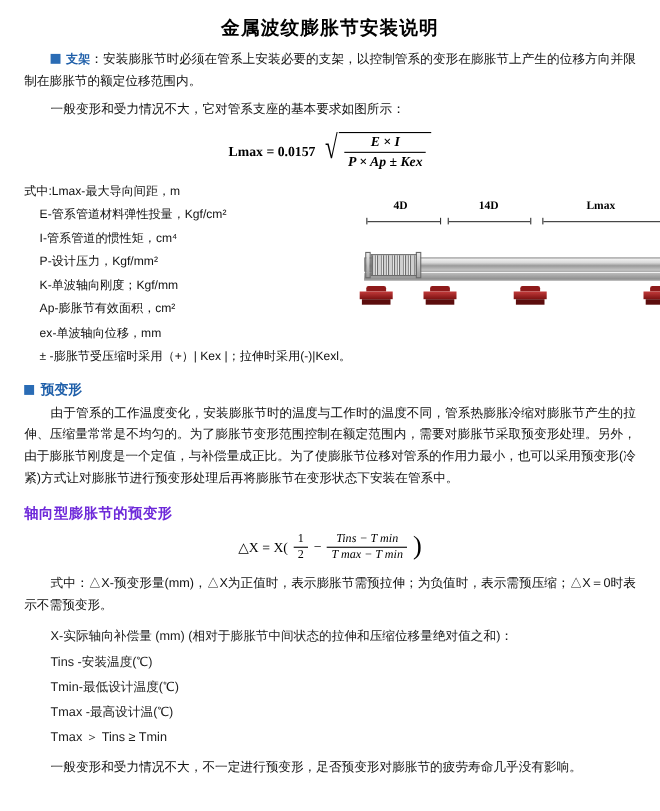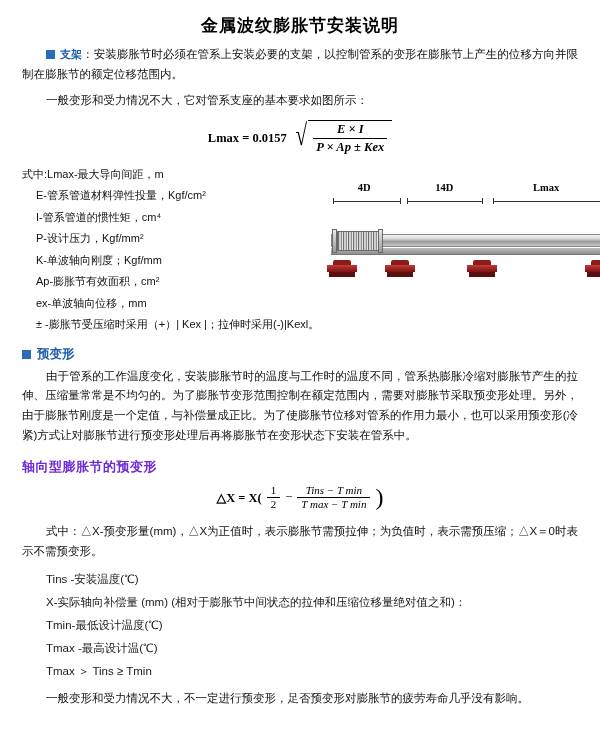--- a/index.html
+++ b/index.html
@@ -251,21 +251,21 @@
     margin: 4px 0 10px 0;
   }
   .eq {
     font-family: "Liberation Serif", serif;
     font-size: 12.5px;
     color: #000;
     display: inline-flex;
     align-items: center;
     gap: 3px;
   }
-  .eq .bold { font-weight: bold; }
+  .eq .bold { font-weight: normal; }
   .frac-inline {
     display: inline-flex;
     flex-direction: column;
     text-align: center;
     vertical-align: middle;
     line-height: 1.25;
     font-size: 11px;
     margin: 0 2px;
   }
   .frac-inline .num {
@@ -392,22 +392,22 @@
           <span class="num">Tins − T min</span>
           <span class="den">T max − T min</span>
         </span>
         <span class="paren-big">)</span>
       </span>
     </div>
 
     <p class="indent">式中：△X-预变形量(mm)，△X为正值时，表示膨胀节需预拉伸；为负值时，表示需预压缩；△X＝0时表示不需预变形。</p>
 
     <div class="list-lines">
+      <div>X-实际轴向补偿量 (mm) (相对于膨胀节中间状态的拉伸和压缩位移量绝对值之和)：</div>
       <div>Tins -安装温度(℃)</div>
-      <div>X-实际轴向补偿量 (mm) (相对于膨胀节中间状态的拉伸和压缩位移量绝对值之和)：</div>
       <div>Tmin-最低设计温度(℃)</div>
       <div>Tmax -最高设计温(℃)</div>
       <div>Tmax ＞ Tins ≥ Tmin</div>
     </div>
 
     <p class="indent" style="margin-top:6px;">一般变形和受力情况不大，不一定进行预变形，足否预变形对膨胀节的疲劳寿命几乎没有影响。</p>
 
   </div>
 </div>
 

